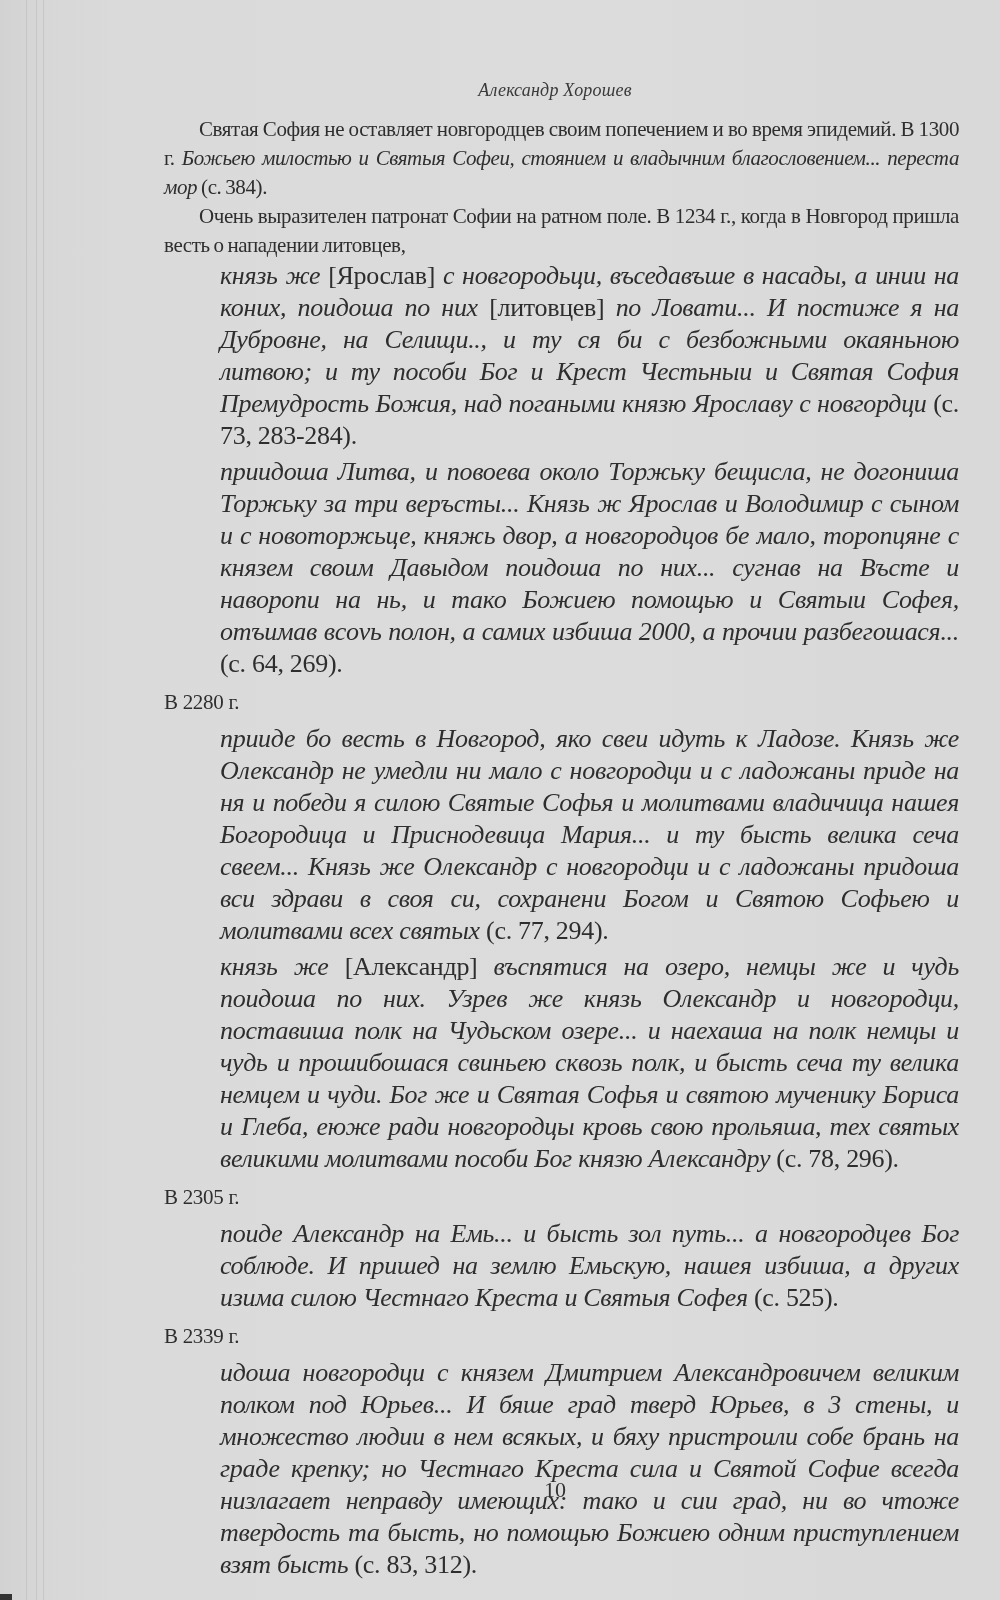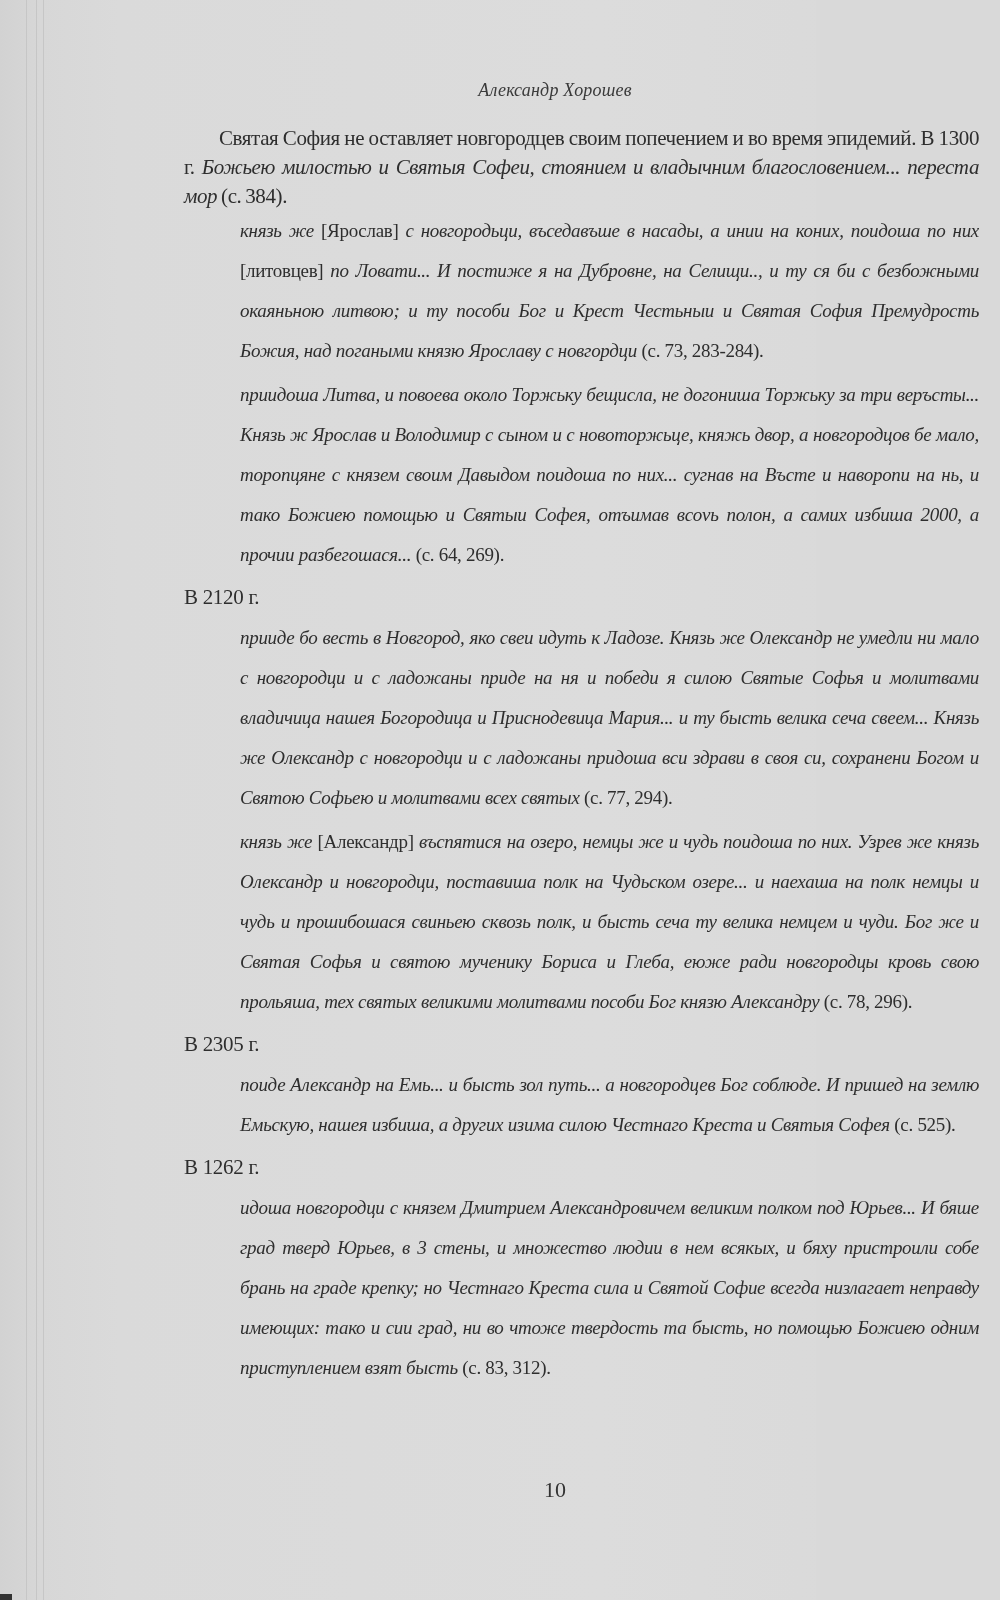--- a/index.html
+++ b/index.html
@@ -44,43 +44,42 @@
       width: 1110px;
       text-align: center;
       font-style: italic;
       font-size: 18px;
       letter-spacing: 0.2px;
       color: #3a3a3a;
     }
     .content {
       position: absolute;
       left: 164px;
-      top: 124px;
+      top: 115px;
       width: 795px;
-      margin-left: 20px;
     }
     .para {
       font-size: 21px;
       line-height: 29px;
       text-align: justify;
       margin: 0;
       text-indent: 35px;
       letter-spacing: -0.4px;
       word-spacing: -1px;
     }
     .lead {
       font-size: 21px;
       line-height: 29px;
       margin: 8px 0 6px 0;
       letter-spacing: -0.3px;
     }
     .quote {
       margin: 0 0 4px 56px;
-      font-size: 19px;
-      line-height: 40px;
+      font-size: 26px;
+      line-height: 32px;
       text-align: justify;
       text-align-last: left;
       letter-spacing: -0.3px;
     }
     .quote .it, .para .it { font-style: italic; }
     .quote .up, .para .up { font-style: normal; }
     .page-number {
       position: absolute;
       top: 1477px;
       left: 0;
@@ -95,27 +94,28 @@
 
 <div class="page">
   <div class="binding-line l1"></div>
   <div class="binding-line l2"></div>
   <div class="binding-line l3"></div>
 
   <div class="running-head">Александр Хорошев</div>
 
   <div class="content" id="content">
       <p class="para"><span class="up">Святая София не оставляет новгородцев своим попечением и во время эпидемий. В 1300 г. </span><span class="it">Божьею милостью и Святыя Софеи, стоянием и владычним благословением... переста мор</span><span class="up"> (с. 384).</span></p>
+      <p class="para"><span class="up">Очень выразителен патронат Софии на ратном поле. В 1234 г., когда в Новгород пришла весть о нападении литовцев,</span></p>
       <p class="quote"><span class="it">князь же </span><span class="up">[Ярослав]</span><span class="it"> с новгородьци, въседавъше в насады, а инии на коних, поидоша по них </span><span class="up">[литовцев]</span><span class="it"> по Ловати... И постиже я на Дубровне, на Селищи.., и ту ся би с безбожными окаяньною литвою; и ту пособи Бог и Крест Честьныи и Святая София Премудрость Божия, над погаными князю Ярославу с новгордци</span><span class="up"> (с. 73, 283-284).</span></p>
       <p class="quote"><span class="it">приидоша Литва, и повоева около Торжьку бещисла, не догониша Торжьку за три веръсты... Князь ж Ярослав и Володимир с сыном и с новоторжьце, княжь двор, а новгородцов бе мало, торопцяне с князем своим Давыдом поидоша по них... сугнав на Въсте и наворопи на нь, и тако Божиею помощью и Святыи Софея, отъимав вcovь полон, а самих избиша 2000, а прочии разбегошася...</span><span class="up"> (с. 64, 269).</span></p>
-      <p class="lead"><span class="up">В 2120 г.</span></p>
+      <p class="lead"><span class="up">В 2280 г.</span></p>
       <p class="quote"><span class="it">прииде бо весть в Новгород, яко свеи идуть к Ладозе. Князь же Олександр не умедли ни мало с новгородци и с ладожаны приде на ня и победи я силою Святые Софья и молитвами владичица нашея Богородица и Приснодевица Мария... и ту бысть велика сеча свеем... Князь же Олександр с новгородци и с ладожаны придоша вси здрави в своя си, сохранени Богом и Святою Софьею и молитвами всех святых</span><span class="up"> (с. 77, 294).</span></p>
       <p class="quote"><span class="it">князь же </span><span class="up">[Александр]</span><span class="it"> въспятися на озеро, немцы же и чудь поидоша по них. Узрев же князь Олександр и новгородци, поставиша полк на Чудьском озере... и наехаша на полк немцы и чудь и прошибошася свиньею сквозь полк, и бысть сеча ту велика немцем и чуди. Бог же и Святая Софья и святою мученику Бориса и Глеба, еюже ради новгородцы кровь свою прольяша, тех святых великими молитвами пособи Бог князю Александру</span><span class="up"> (с. 78, 296).</span></p>
       <p class="lead"><span class="up">В 2305 г.</span></p>
       <p class="quote"><span class="it">поиде Александр на Емь... и бысть зол путь... а новгородцев Бог соблюде. И пришед на землю Емьскую, нашея изби­ша, а других изима силою Честнаго Креста и Святыя Софея</span><span class="up"> (с. 525).</span></p>
-      <p class="lead"><span class="up">В 1262 г.</span></p>
+      <p class="lead"><span class="up">В 2339 г.</span></p>
       <p class="quote"><span class="it">идоша новгородци с князем Дмитрием Александровичем великим полком под Юрьев... И бяше град тверд Юрьев, в 3 стены, и множество людии в нем всякых, и бяху пристроили собе брань на граде крепку; но Честнаго Креста сила и Святой Софие всегда низлагает неправду имеющих: тако и сии град, ни во чтоже твердость та бысть, но помощью Божиею одним приступлением взят бысть</span><span class="up"> (с. 83, 312).</span></p>
     </div>
 
   <div class="page-number">10</div>
 
   <div class="corner-mark"></div>
 </div>
 
 </body></html>

